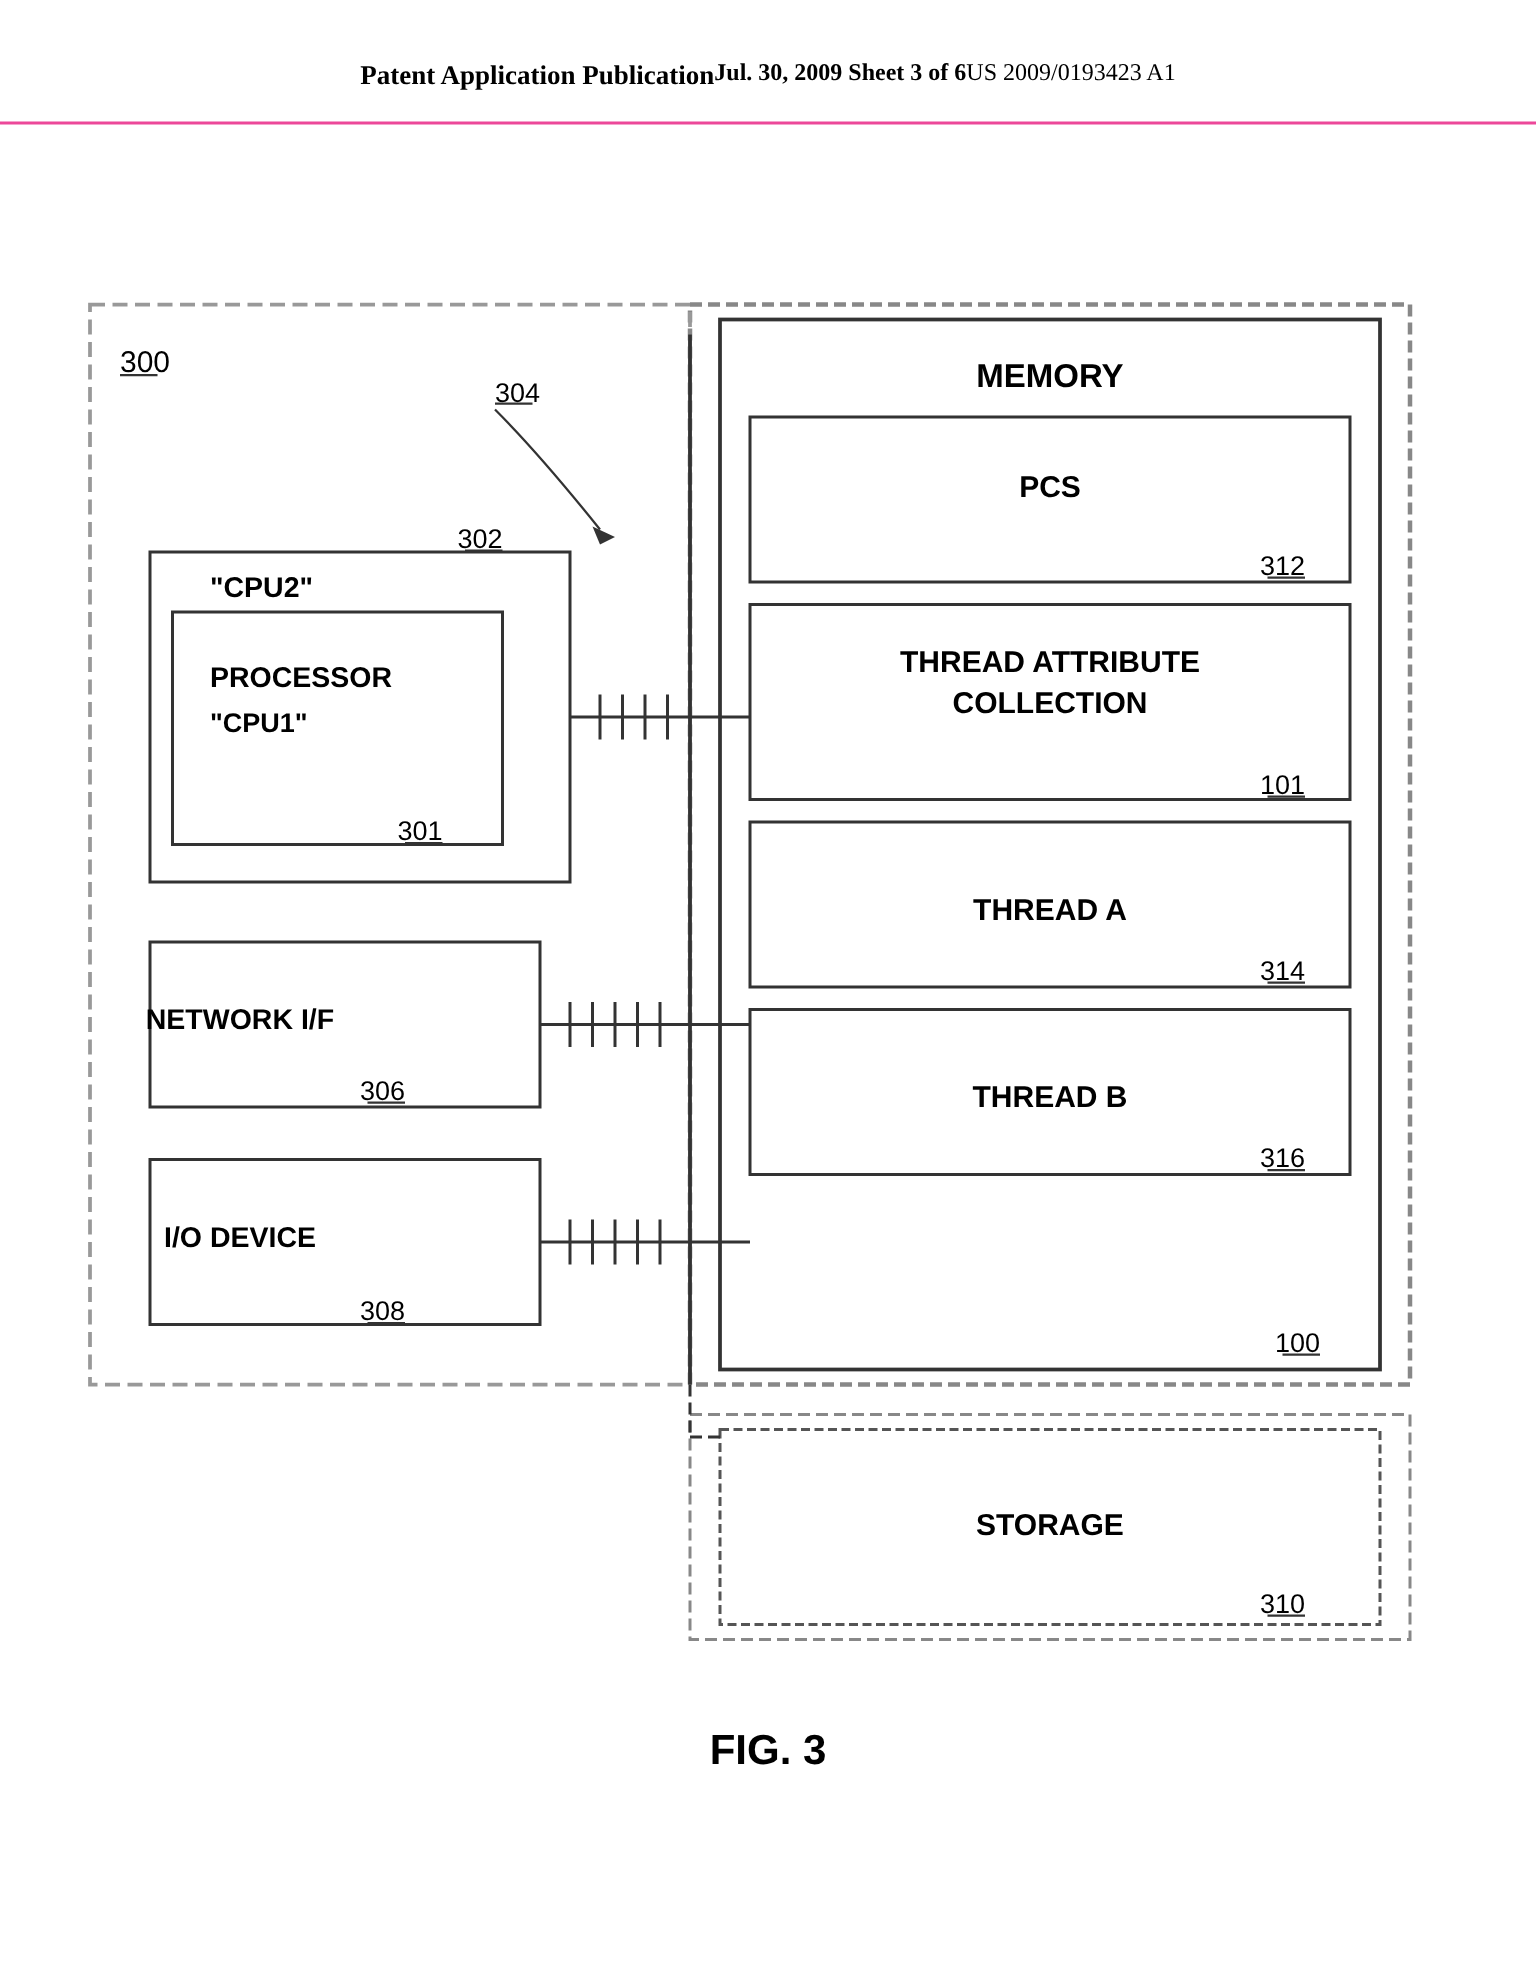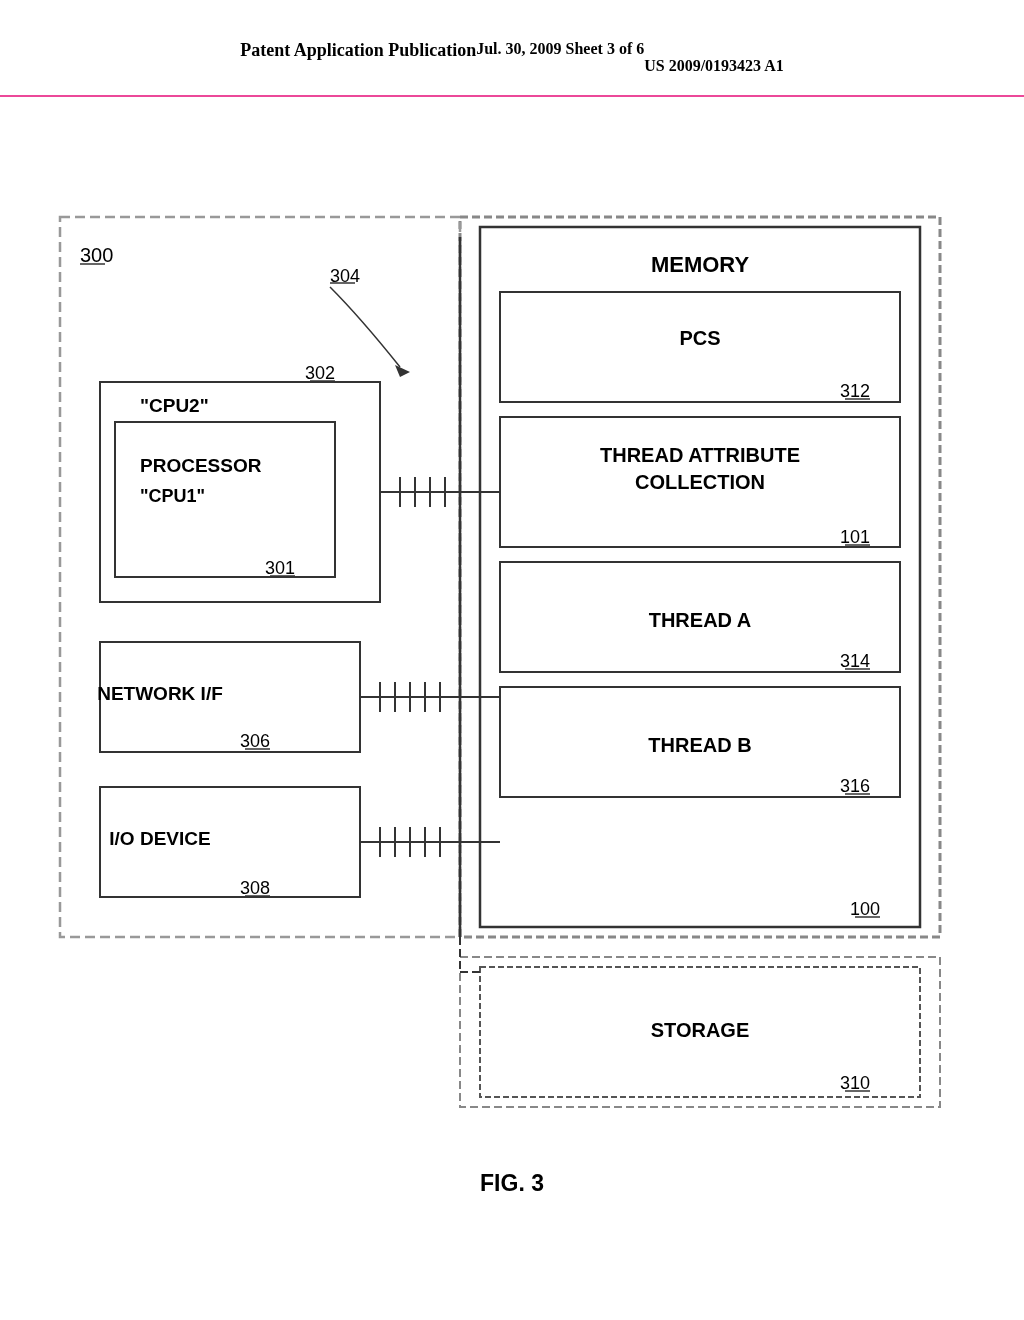--- a/index.html
+++ b/index.html
@@ -24,38 +24,37 @@
       font-size: 18px;
       font-weight: bold;
     }
     .header-center {
       font-size: 16px;
       text-align: center;
       font-weight: bold;
     }
     .header-right {
       font-size: 16px;
-      font-weight: bold;
-      margin-top: 17px;
+      font-weight: normal;
     }
 
     
     .diagram-area {
       position: relative;
       width: 100%;
       height: 1150px;
     }
 
     
     .fig-caption {
       position: absolute;
       bottom: 50px;
       left: 50%;
       transform: translateX(-50%);
-      font-size: 23px;
+      font-size: 28px;
       font-weight: bold;
       font-family: Arial, sans-serif;
     }
 
     
     .diagram-svg {
       position: absolute;
       top: 0;
       left: 0;
       width: 100%;

